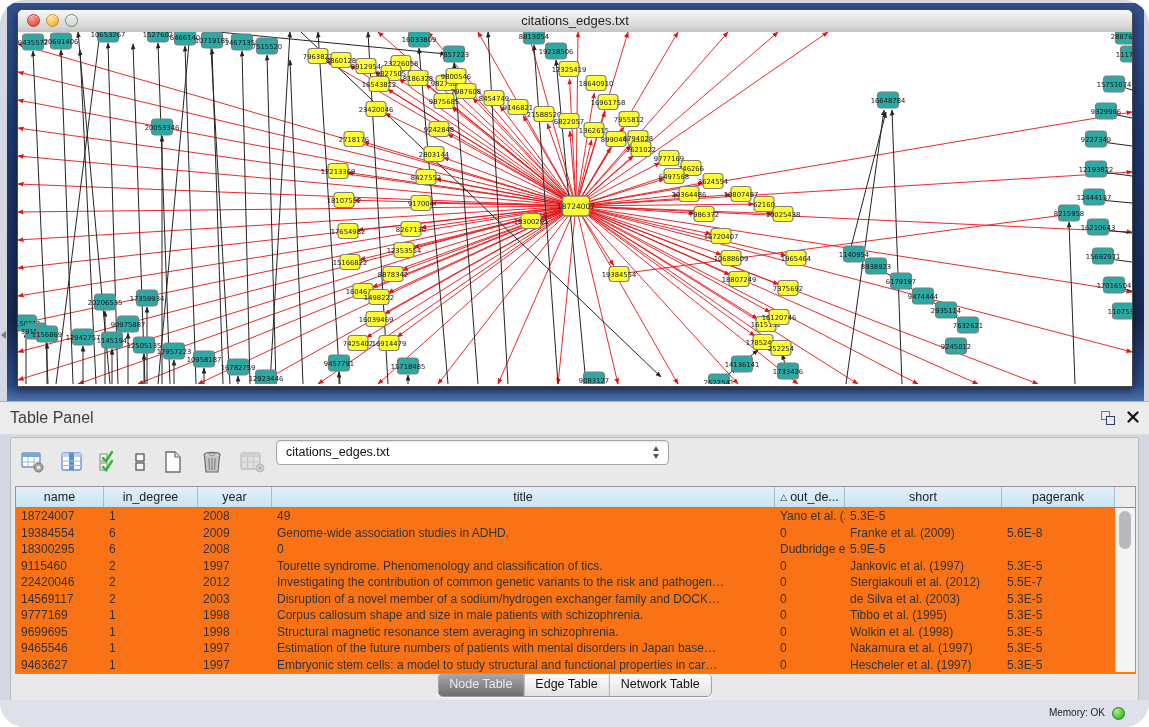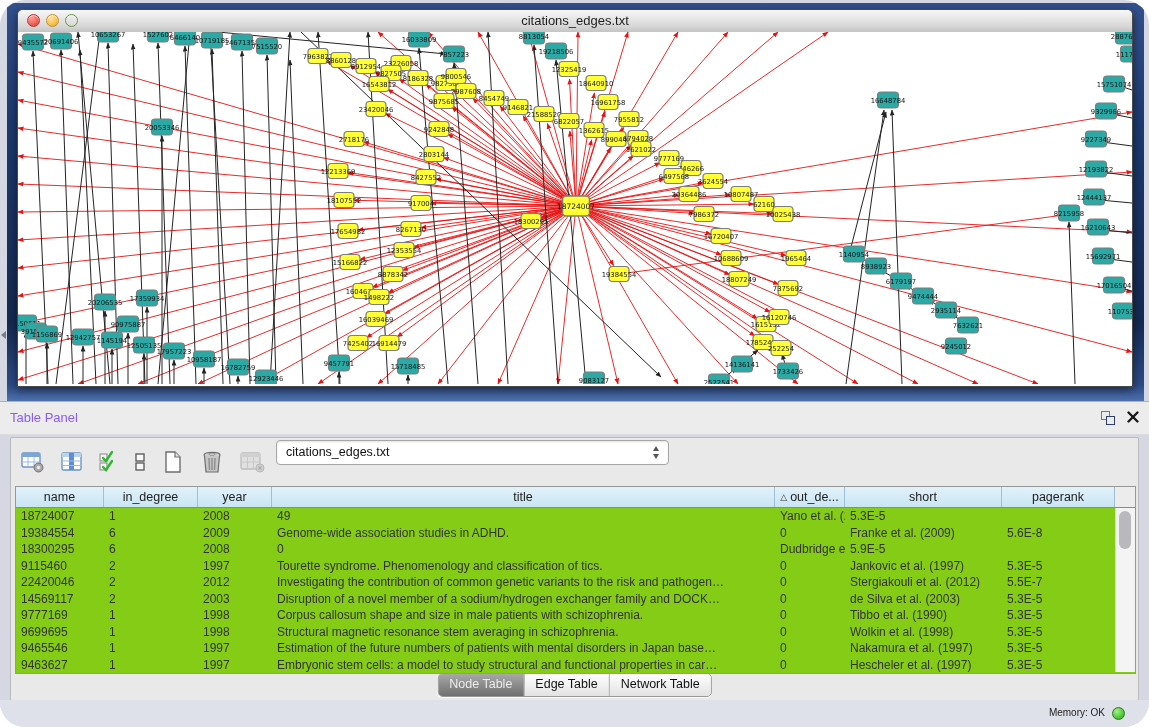--- a/index.html
+++ b/index.html
@@ -23,21 +23,21 @@
   .net-canvas{position:absolute;left:0;top:22px;width:1114px;height:352px;background:#ffffff;overflow:hidden;}
   .net-canvas svg{position:absolute;left:0;top:0;}
 
   
   .splitter-arrow{position:absolute;left:1px;top:331px;width:0;height:0;
     border-top:4px solid transparent;border-bottom:4px solid transparent;border-right:5px solid #7a7a88;}
 
   
   .tp-header{position:absolute;left:0;top:401px;width:1149px;height:32px;background:#ececec;
     border-top:1px solid #b0b0b8;border-bottom:1px solid #dcdcdc;}
-  .tp-title{position:absolute;left:10px;top:0;line-height:31px;font-size:13px;color:#8b5cf6;}
+  .tp-title{position:absolute;left:10px;top:0;line-height:31px;font-size:16px;color:#404040;}
   .float-icon{position:absolute;right:34px;top:9px;width:14px;height:14px;}
   .float-icon .sq1{position:absolute;left:0;top:0;width:7px;height:7px;border:1.5px solid #8a7a3a;background:#ececec;}
   .float-icon .sq2{position:absolute;right:0;bottom:0;width:7px;height:7px;border:1.5px solid #2e3e6e;background:#ececec;}
   .close-btn{position:absolute;right:9px;top:8px;width:14px;height:14px;}
 
   
   .panel-outline{position:absolute;left:10px;top:437px;width:1127px;height:262px;
     background:#e9e9e9;border:1px solid #bcbcbc;border-radius:2px;}
 
   
@@ -47,21 +47,21 @@
   .combo{position:absolute;left:265px;top:2px;width:391px;height:23px;background:#fff;
     border:1px solid #a6a6a6;border-radius:4px;box-shadow:inset 0 1px 2px rgba(0,0,0,.12);}
   .combo-text{position:absolute;left:9px;top:0;line-height:22px;font-size:12.5px;color:#111;}
   .combo-stepper{position:absolute;right:7px;top:4px;width:9px;height:15px;}
   .combo-stepper .up{position:absolute;left:1px;top:1px;width:0;height:0;
     border-left:3.5px solid transparent;border-right:3.5px solid transparent;border-bottom:5px solid #555;}
   .combo-stepper .down{position:absolute;left:1px;bottom:1px;width:0;height:0;
     border-left:3.5px solid transparent;border-right:3.5px solid transparent;border-top:5px solid #555;}
 
   
-  .table-wrap{position:absolute;left:4px;top:48px;width:1119px;height:186px;background:#84cc16;border:1px solid #979797;}
+  .table-wrap{position:absolute;left:4px;top:48px;width:1119px;height:186px;background:#f97316;border:1px solid #979797;}
   .thead{display:grid;grid-template-columns:88px 94px 74px 503px 70px 157px 113px 1fr;height:21px;
     background:linear-gradient(#e2f1fa,#c9e5f3);border-bottom:1px solid #8a8a8a;box-sizing:border-box;}
   .th{border-right:1px solid #9fc0d4;font-size:12.5px;color:#222;text-align:center;line-height:20px;
     overflow:hidden;white-space:nowrap;}
   .th:last-child{border-right:none;background:#ececec;}
   .sort-tri{display:inline-block;font-size:9px;color:#333;margin-right:3px;transform:translateY(-1px);}
   .tbody{position:absolute;left:0;top:21px;width:1099px;height:165px;overflow:hidden;}
   .trow{display:grid;grid-template-columns:88px 94px 74px 503px 70px 157px 113px;height:16.5px;}
   .td{font-size:12px;color:#333;line-height:16.5px;padding-left:5px;overflow:hidden;white-space:nowrap;box-sizing:border-box;}
   .vscroll{position:absolute;right:0;top:21px;width:19px;height:164px;background:#f4f4f4;border-left:1px solid #d8d8d8;}
@@ -657,21 +657,21 @@
             <div class="td">0</div>
             <div class="td">de Silva et al. (2003)</div>
             <div class="td">5.3E-5</div>
           </div>
           <div class="trow">
             <div class="td">9777169</div>
             <div class="td">1</div>
             <div class="td">1998</div>
             <div class="td">Corpus callosum shape and size in male patients with schizophrenia.</div>
             <div class="td">0</div>
-            <div class="td">Tibbo et al. (1990)</div>
+            <div class="td">Tibbo et al. (1995)</div>
             <div class="td">5.3E-5</div>
           </div>
           <div class="trow">
             <div class="td">9699695</div>
             <div class="td">1</div>
             <div class="td">1998</div>
             <div class="td">Structural magnetic resonance stem averaging in schizophrenia.</div>
             <div class="td">0</div>
             <div class="td">Wolkin et al. (1998)</div>
             <div class="td">5.3E-5</div>

